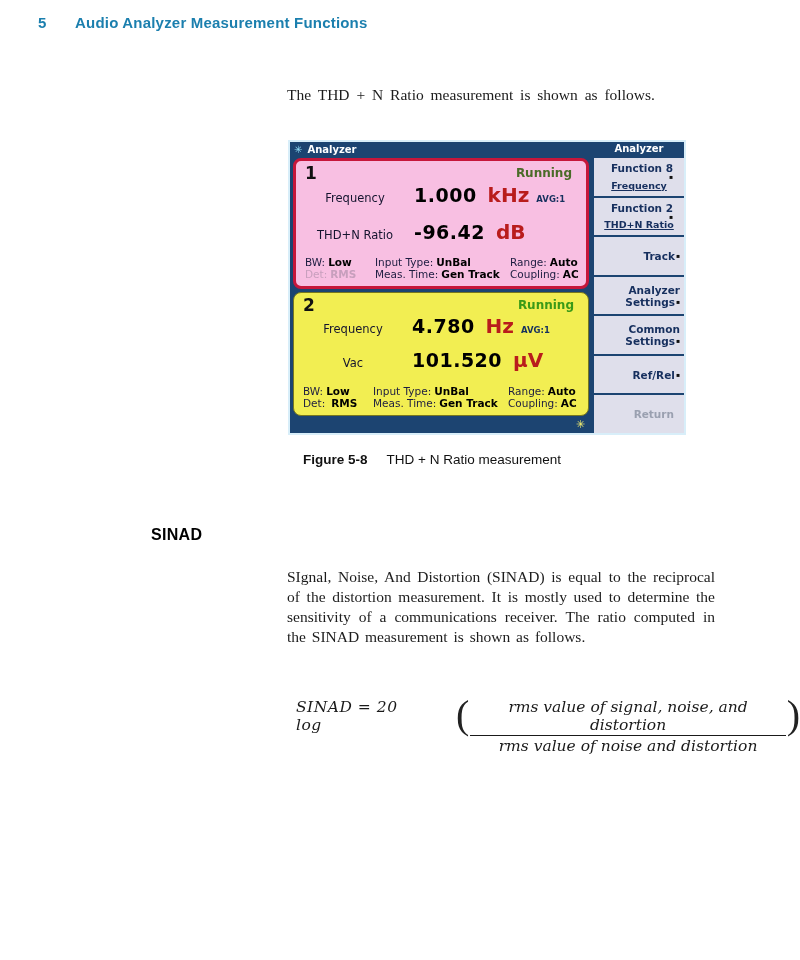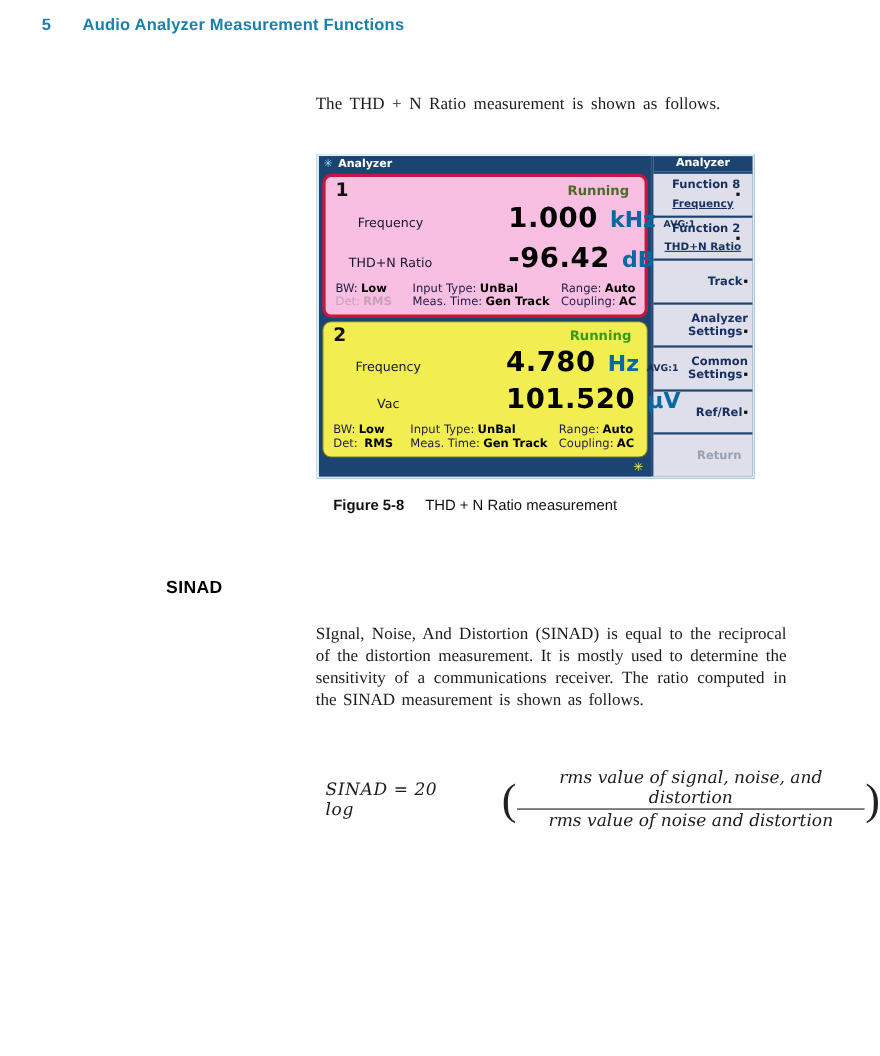--- a/index.html
+++ b/index.html
@@ -37,22 +37,22 @@
   .ch-num { position:absolute; left:9px; top:2px; font-size:17px; font-weight:bold; color:#111; }
   .status { position:absolute; right:14px; top:5px; font-size:12px; font-weight:bold; }
   .status-1 { color:#4a6b28; }
   .status-2 { color:#3a9a17; }
   .meas-row { position:absolute; left:0; right:0; display:grid;
     grid-template-columns:118px 1fr; align-items:baseline; }
   .p1 .meas-r1 { top:22px; } .p1 .meas-r2 { top:59px; }
   .p2 .meas-r1 { top:21px; } .p2 .meas-r2 { top:55px; }
   .meas-label { font-size:11.5px; color:#14142e; text-align:center; }
   .meas-valwrap { display:flex; align-items:baseline; }
-  .meas-value { font-size:25px; font-weight:bold; color:#000; letter-spacing:0.5px;margin-left:48px; }
-  .meas-unit { font-size:20px; font-weight:bold; color:#0369a1; margin-left:11px; }
+  .meas-value { font-size:19px; font-weight:bold; color:#000; letter-spacing:0.5px; }
+  .meas-unit { font-size:20px; font-weight:bold; color:#b91c1c; margin-left:11px; }
   .meas-avg { font-size:8.5px; font-weight:bold; color:#16305e; margin-left:7px; }
   .settings { position:absolute; left:9px; right:4px; bottom:6px; display:grid;
     grid-template-columns:70px 135px auto; row-gap:0; font-size:10.5px; }
   .set-label { color:#1c1c40; }
   .set-value { color:#000; font-weight:bold; margin-left:3px; }
   .dim .set-label, .dim .set-value { color:#c79fbd; }
   .bottombar { margin-top:auto; height:16px; background:#1c4471; position:relative; }
   .spark-yellow { position:absolute; right:7px; top:1px; color:#f4ef70; font-size:11px; }
 
   
@@ -76,21 +76,21 @@
   
   .figcap { position:absolute; left:287px; top:452px; font-size:13.5px; color:#111;padding-left:16px; }
   .figlabel { font-weight:bold; margin-right:19px; }
 
   
   .sect-heading { position:absolute; left:151px; top:526px; font-size:16px;
     font-weight:bold; color:#000000; letter-spacing:0.3px; }
 
   
   .formula { position:absolute; left:296px; top:698px; display:flex;
-    align-items:center; font-family:"DejaVu Serif", serif; font-style:italic;
+    font-family:"DejaVu Serif", serif; font-style:italic;
     color:#1a1a1a; font-size:15.5px; }
   .f-lhs { margin-right:32px; letter-spacing:0.5px; }
   .f-paren { font-size:40px; font-weight:400; font-style:normal;
     font-family:"Liberation Serif", serif; line-height:0.85; color:#222; }
   .f-frac { display:inline-block; text-align:center; margin:0 1px; }
   .f-num { display:block; border-bottom:1.4px solid #1a1a1a; padding:0 3px 1px; }
   .f-den { display:block; padding-top:1px; }
 
   
   .pagenum { position:absolute; left:38px; top:930px; color:#1b7fae;

